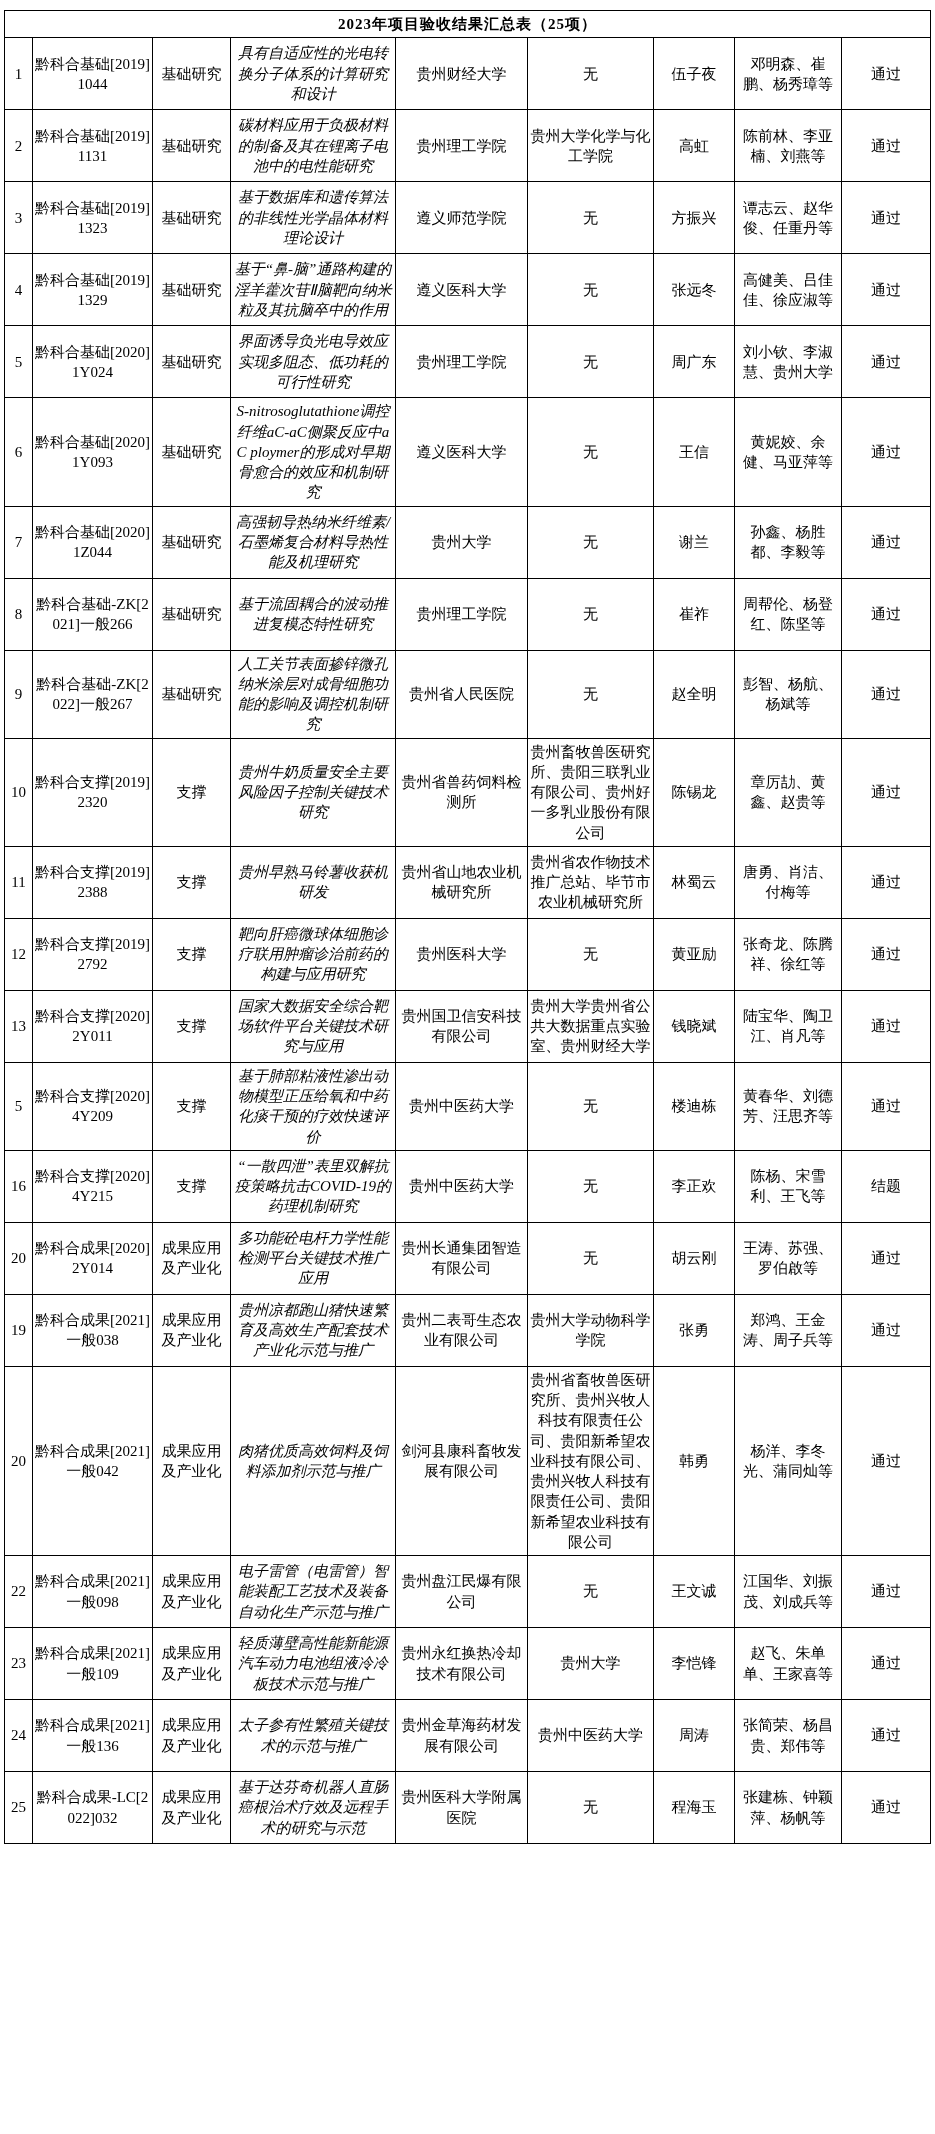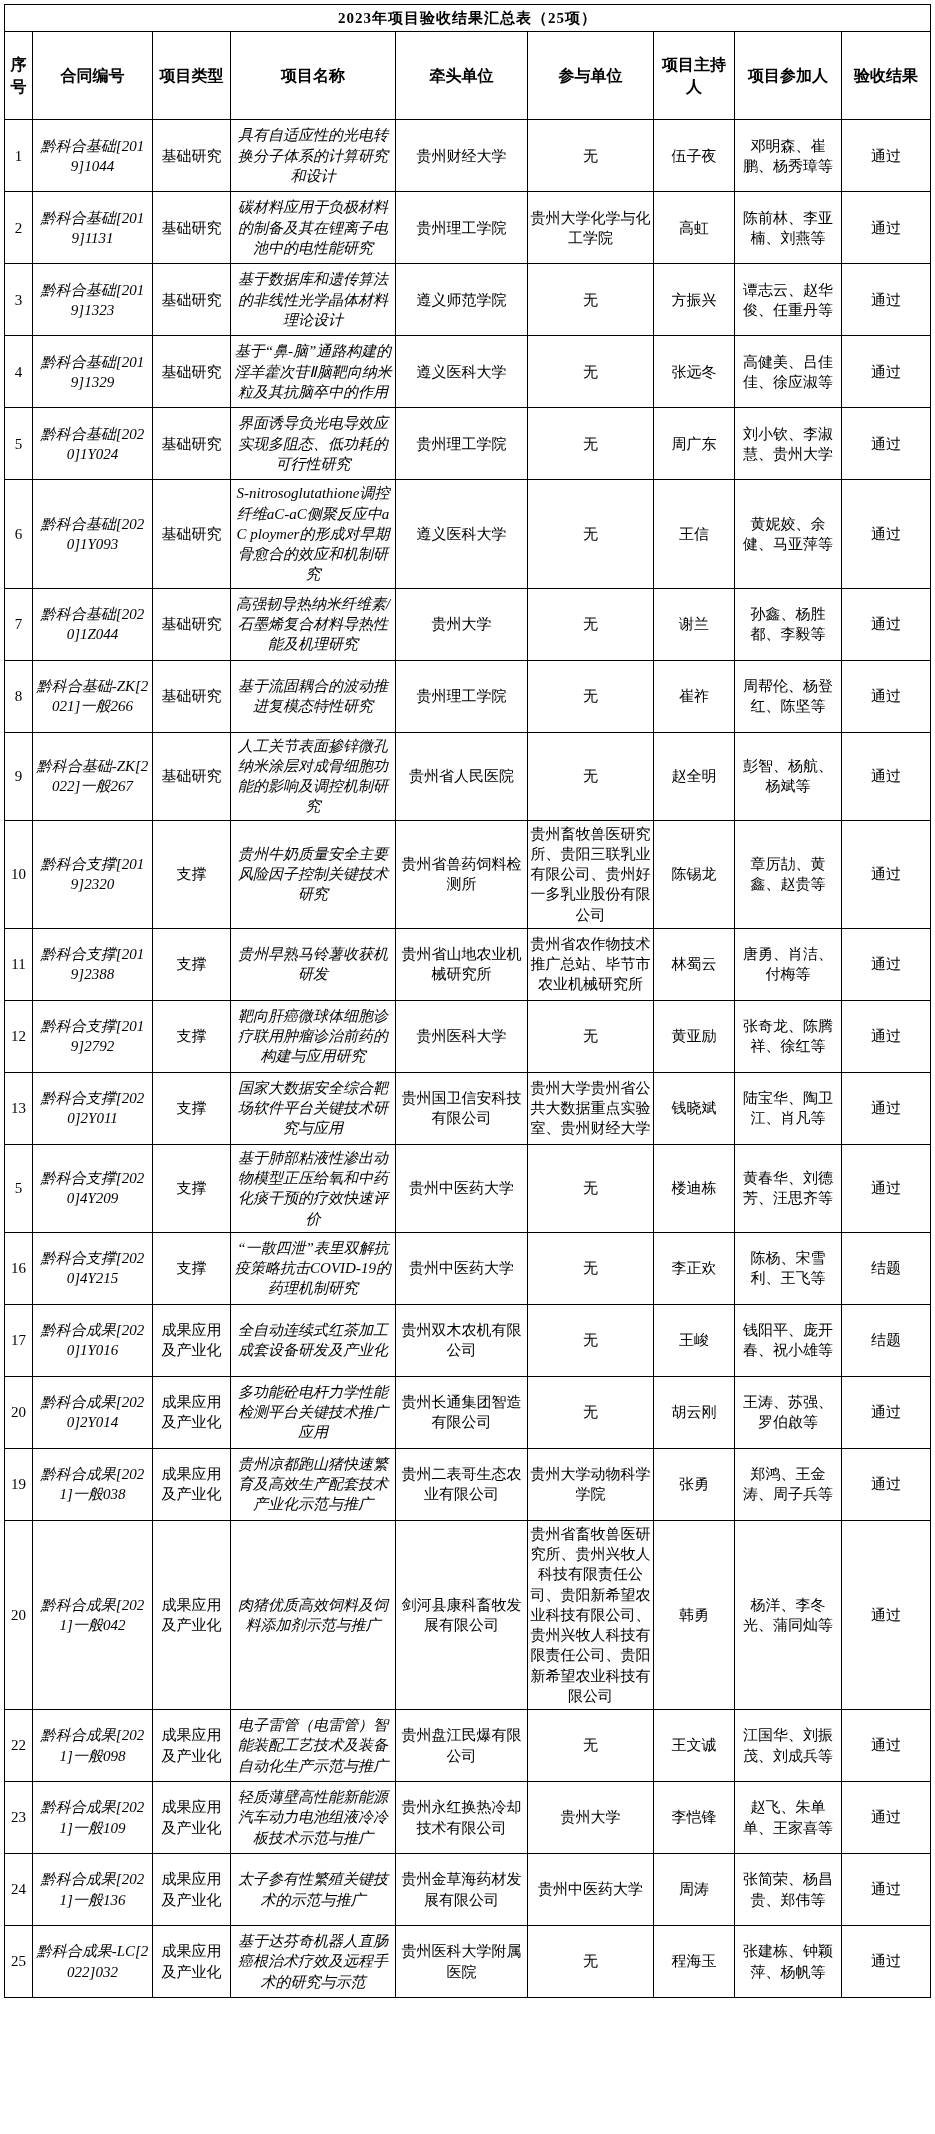--- a/index.html
+++ b/index.html
@@ -6,21 +6,21 @@
   html, body {
     margin: 0;
     padding: 0;
     background: #ffffff;
     color: #000000;
     font-family: "Liberation Serif", serif;
   }
   .page {
     width: 935px;
     margin: 0 auto;
-    padding: 4px 4px;
+    padding: 10px 4px;
   }
   table.summary {
     border-collapse: collapse;
     width: 926px;
     table-layout: fixed;
     margin: 0 auto;
   }
   table.summary td, table.summary th {
     border: 1px solid #000;
     text-align: center;
@@ -38,21 +38,21 @@
     letter-spacing: 1px;
   }
   tr.header-row th {
     font-size: 16px;
     font-weight: bold;
     height: 88px;
     padding: 2px 1px;
   }
   tbody tr.data-row { height: 72px; }
   td.cell-no { font-size: 14px; }
-  td.cell-contract { padding: 3px 6px; font-style: italic; }
+  td.cell-contract { padding: 3px 6px; }
   td.cell-name { padding: 3px 3px; font-style: italic; }
 </style>
 </head>
 <body>
 
 <div class="page">
   <table class="summary">
     <colgroup>
       <col style="width:28px">
       <col style="width:120px">
@@ -61,31 +61,20 @@
       <col style="width:132px">
       <col style="width:126px">
       <col style="width:81px">
       <col style="width:107px">
       <col style="width:89px">
     </colgroup>
     <thead>
       <tr>
         <td class="title-cell" colspan="9">2023年项目验收结果汇总表（25项）</td>
       </tr>
-      <tr class="header-row">
-        <th>序号</th>
-        <th>合同编号</th>
-        <th>项目类型</th>
-        <th>项目名称</th>
-        <th>牵头单位</th>
-        <th>参与单位</th>
-        <th>项目主持人</th>
-        <th>项目参加人</th>
-        <th>验收结果</th>
-      </tr>
     </thead>
     <tbody id="tbody">
         <tr class="data-row">
           <td class="cell-no">1</td>
           <td class="cell-contract">黔科合基础[2019]1044</td>
           <td class="cell-type">基础研究</td>
           <td class="cell-name">具有自适应性的光电转换分子体系的计算研究和设计</td>
           <td class="cell-lead">贵州财经大学</td>
           <td class="cell-partner">无</td>
           <td class="cell-leader">伍子夜</td>
@@ -240,31 +229,20 @@
           <td class="cell-contract">黔科合支撑[2020]4Y215</td>
           <td class="cell-type">支撑</td>
           <td class="cell-name">“一散四泄”表里双解抗疫策略抗击COVID-19的药理机制研究</td>
           <td class="cell-lead">贵州中医药大学</td>
           <td class="cell-partner">无</td>
           <td class="cell-leader">李正欢</td>
           <td class="cell-participants">陈杨、宋雪利、王飞等</td>
           <td class="cell-result">结题</td>
         </tr>
         <tr class="data-row">
-          <td class="cell-no">17</td>
-          <td class="cell-contract">黔科合成果[2020]1Y016</td>
-          <td class="cell-type">成果应用及产业化</td>
-          <td class="cell-name">全自动连续式红茶加工成套设备研发及产业化</td>
-          <td class="cell-lead">贵州双木农机有限公司</td>
-          <td class="cell-partner">无</td>
-          <td class="cell-leader">王峻</td>
-          <td class="cell-participants">钱阳平、庞开春、祝小雄等</td>
-          <td class="cell-result">结题</td>
-        </tr>
-        <tr class="data-row">
           <td class="cell-no">20</td>
           <td class="cell-contract">黔科合成果[2020]2Y014</td>
           <td class="cell-type">成果应用及产业化</td>
           <td class="cell-name">多功能砼电杆力学性能检测平台关键技术推广应用</td>
           <td class="cell-lead">贵州长通集团智造有限公司</td>
           <td class="cell-partner">无</td>
           <td class="cell-leader">胡云刚</td>
           <td class="cell-participants">王涛、苏强、罗伯啟等</td>
           <td class="cell-result">通过</td>
         </tr>

